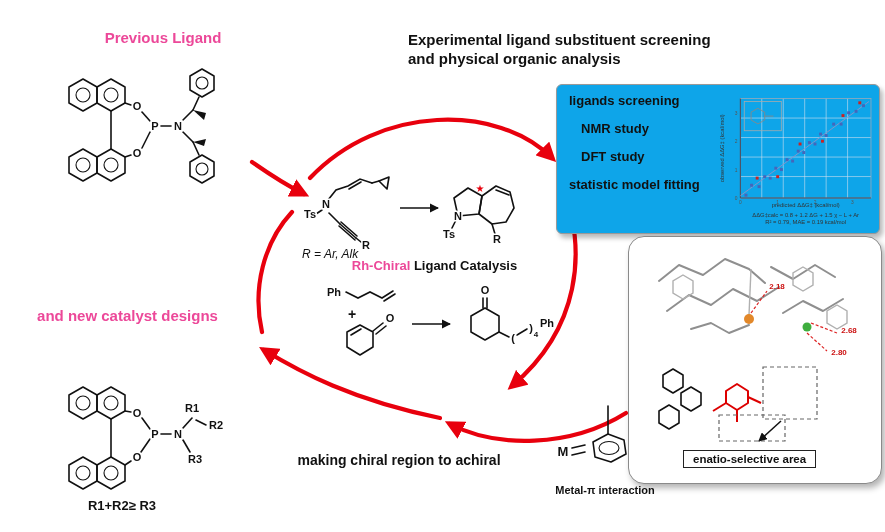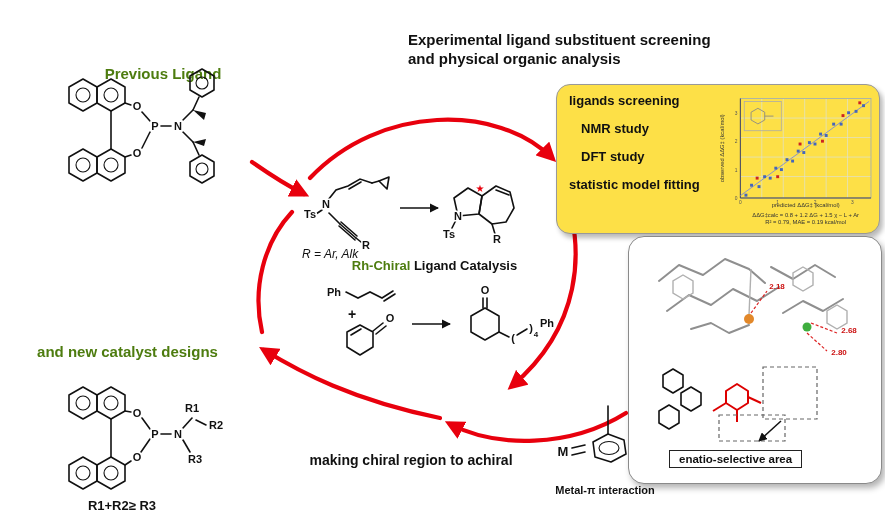--- a/index.html
+++ b/index.html
@@ -1,20 +1,20 @@
 <!DOCTYPE html>
 <html><head>
 <meta charset="utf-8">
 <style>
   html,body{margin:0;padding:0;background:#fff;}
   .canvas{position:relative;width:885px;height:532px;background:#fff;overflow:hidden;
           font-family:"Liberation Sans",sans-serif;color:#111;}
   .abs{position:absolute;}
   .bold{font-weight:bold;}
-  .blue{color:#4d7c0f;margin-top:36px;}
+  .blue{color:#ec4899;}
   .center{text-align:center;}
   .t15{font-size:15px;line-height:19px;}
   .t14{font-size:14px;}
   .t13{font-size:13px;}
   .t12{font-size:11px;}
 
   
   .bond{stroke:#111;stroke-width:1.6;fill:none;stroke-linecap:round;}
   .ring{stroke:#111;stroke-width:1.6;fill:none;stroke-linejoin:round;}
   .arom{stroke:#111;stroke-width:1.1;fill:none;}
@@ -26,26 +26,26 @@
   .rdef{font:italic 12px "Liberation Sans",sans-serif;fill:#111;}
   .star{font:700 10px "DejaVu Sans",sans-serif;fill:#e8000d;text-anchor:middle;}
   .smallsub{font:700 8px "Liberation Sans",sans-serif;fill:#111;text-anchor:middle;}
 
   
   .cyc{stroke:#e8000d;stroke-width:4.2;fill:none;stroke-linecap:round;}
 
   
   .panel{background:#fff;border:1px solid #8a8a8a;border-radius:16px;
          box-shadow:3px 4px 6px rgba(0,0,0,.3);}
-  .abox{background:#fde047;border:1px solid #999;border-radius:14px;
+  .abox{background:#0ea5e9;border:1px solid #999;border-radius:6px;
         box-shadow:3px 4px 5px rgba(0,0,0,.28);display:flex;}
   .abox .items{width:150px;padding:8px 0 0 12px;}
   .abox .items div{font-weight:bold;font-size:13px;margin-bottom:13px;}
   .abox .items div:nth-child(2),.abox .items div:nth-child(3){margin-left:12px;}
-  .enatio-box{position:absolute;left:40px;top:213px;border:1.5px solid #222;background:#fff;
+  .enatio-box{position:absolute;left:54px;top:213px;border:1.5px solid #222;background:#fff;
               padding:2px 9px;font-weight:bold;font-size:11.5px;white-space:nowrap;}
 
   
   .g1{stroke:#8f8f8f;stroke-width:2;fill:none;stroke-linejoin:round;stroke-linecap:round;}
   .g2{stroke:#b0b0b0;stroke-width:1.4;fill:none;}
   .rdash{stroke:#dd2222;stroke-width:1.2;stroke-dasharray:3 2;fill:none;}
   .ddash{stroke:#666;stroke-width:1.2;stroke-dasharray:4 3;fill:none;}
   .redring{stroke:#dd0000;stroke-width:2;fill:none;stroke-linejoin:round;}
   .dist{font:700 8px "Liberation Sans",sans-serif;fill:#cc1111;text-anchor:middle;}
 
@@ -291,21 +291,21 @@
     <text class="atom" x="117" y="70">P</text>
     <text class="atom" x="99" y="93">O</text>
     <text class="atom" x="140" y="70">N</text>
     <text class="rlab" x="154" y="44">R1</text>
     <text class="rlab" x="178" y="61">R2</text>
     <text class="rlab" x="157" y="95">R3</text>
   </svg>
 
   <div class="abs bold t13 center" style="left:52px;top:498px;width:140px">R1+R2≥ R3</div>
 
-  <div class="abs bold t14 center" style="left:286px;top:452px;width:250px">making chiral region to achiral</div>
+  <div class="abs bold t14 center" style="left:274px;top:452px;width:250px">making chiral region to achiral</div>
 
   <svg class="abs" style="left:545px;top:398px" width="120" height="85" viewBox="0 0 120 85">
     <line class="bond" x1="63" y1="36" x2="63" y2="8"></line>
     <polygon class="ring" points="48,44 63,36 79,42 81,56 66,64 50,59"></polygon>
     <ellipse class="arom" cx="64" cy="50" rx="10" ry="6.5"></ellipse>
     <line class="bond" x1="27" y1="50" x2="40" y2="47"></line>
     <line class="bond" x1="27" y1="57" x2="40" y2="54"></line>
     <text class="rlab" x="18" y="58" style="font-size:13px">M</text>
   </svg>
   <div class="abs bold t12 center" style="left:540px;top:484px;width:130px">Metal-π interaction</div>

